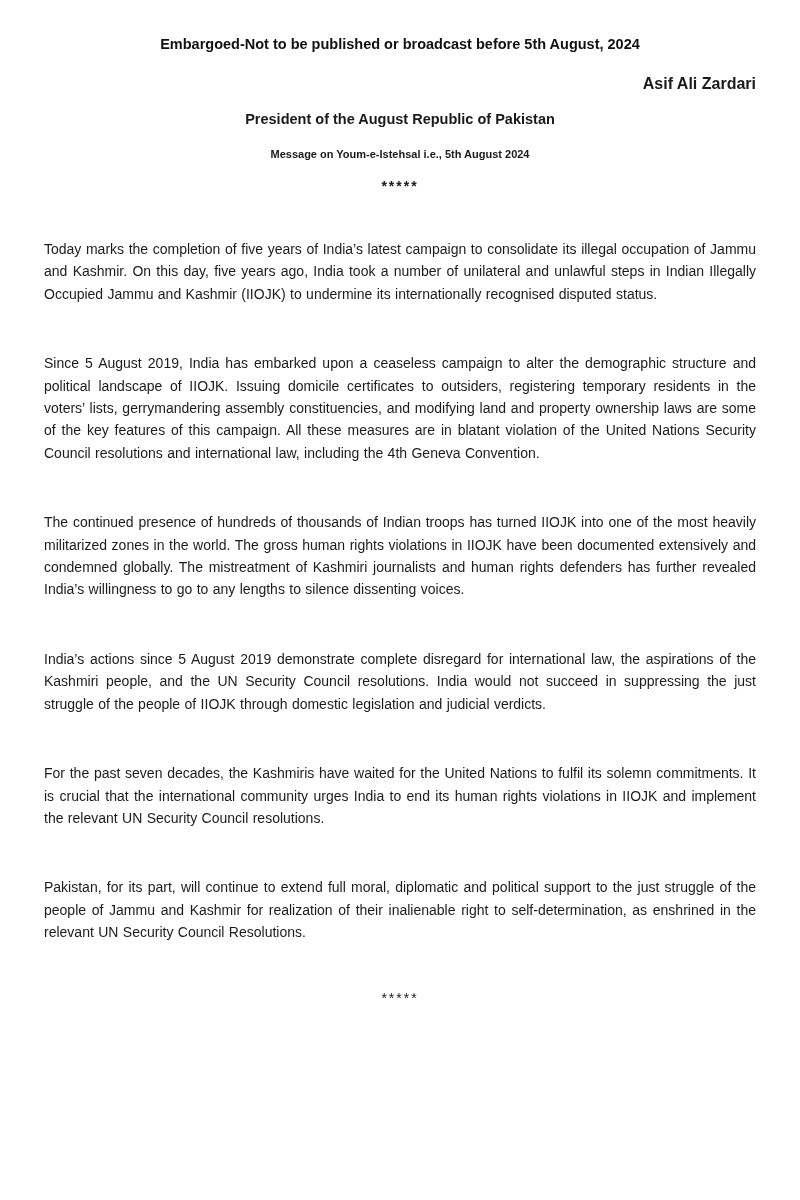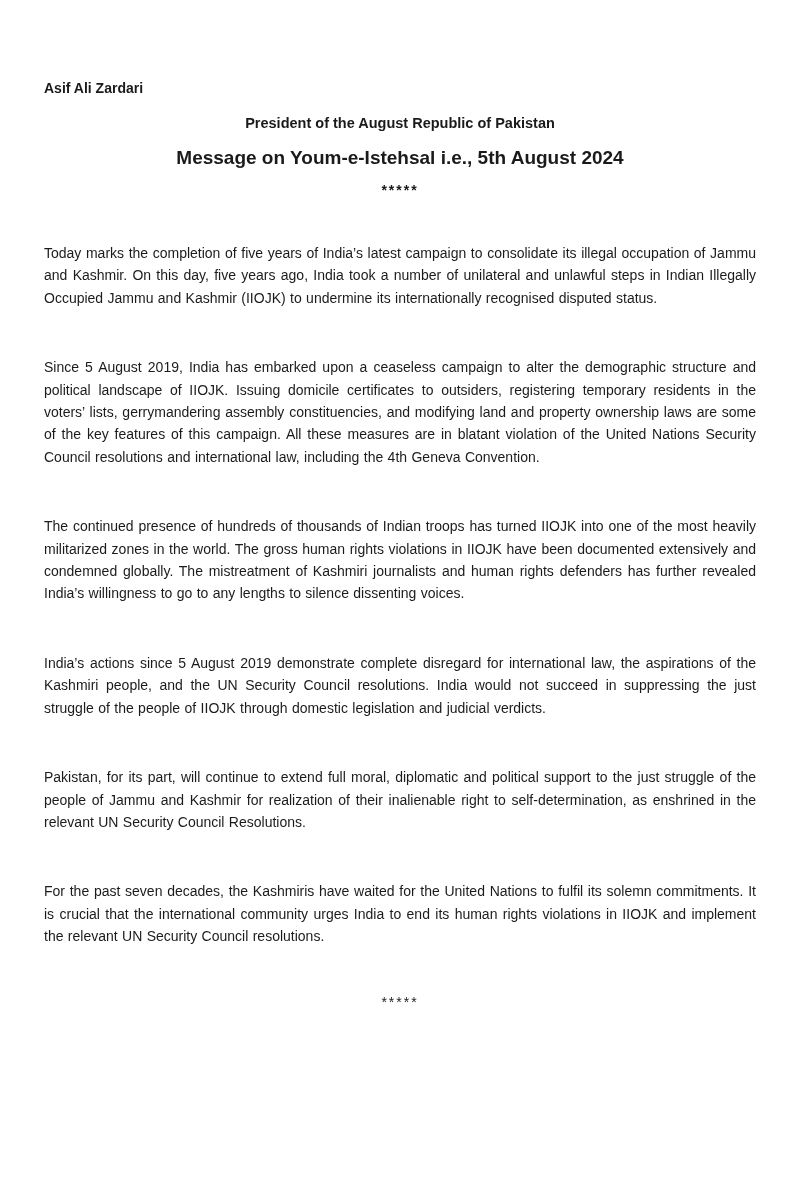--- a/index.html
+++ b/index.html
@@ -23,38 +23,38 @@
     text-align: center;
     font-weight: bold;
     font-size: 14.5px;
     line-height: 18px;
     color: #111111;
   }
   .title-block {
     text-align: center;
   }
   .author-name {
-    margin-top: 44px;
-    text-align: left;
+    margin-top: 22px;
+    text-align: right;
     font-weight: bold;
-    font-size: 14px;
+    font-size: 16px;
     line-height: 18px;
   }
   .author-title {
     margin-top: 17px;
     text-align: center;
     font-weight: bold;
     font-size: 14.5px;
     line-height: 18px;
   }
   .message-title {
     margin-top: 17px;
     text-align: center;
     font-weight: bold;
-    font-size: 19px;
+    font-size: 11px;
     line-height: 18px;
   }
   .separator {
     text-align: center;
     font-size: 14px;
     line-height: 16px;
     letter-spacing: 2px;
   }
   .separator-top {
     margin-top: 15px;
@@ -78,32 +78,33 @@
   }
   .para:last-of-type {
     margin-bottom: 0;
   }
 </style>
 </head>
 <body>
 
 <div class="page">
 
+  <div class="embargo">Embargoed-Not to be published or broadcast before 5th August, 2024</div>
 
   <div class="title-block">
     <div class="author-name">Asif Ali Zardari</div>
     <div class="author-title">President of the August Republic of Pakistan</div>
     <div class="message-title">Message on Youm-e-Istehsal i.e., 5th August 2024</div>
     <div class="separator separator-top">*****</div>
   </div>
 
   <div class="body-text">
     <p class="para">Today marks the completion of five years of India’s latest campaign to consolidate its illegal occupation of Jammu and Kashmir. On this day, five years ago, India took a number of unilateral and unlawful steps in Indian Illegally Occupied Jammu and Kashmir (IIOJK) to undermine its internationally recognised disputed status.</p>
     <p class="para">Since 5 August 2019, India has embarked upon a ceaseless campaign to alter the demographic structure and political landscape of IIOJK. Issuing domicile certificates to outsiders, registering temporary residents in the voters’ lists, gerrymandering assembly constituencies, and modifying land and property ownership laws are some of the key features of this campaign. All these measures are in blatant violation of the United Nations Security Council resolutions and international law, including the 4th Geneva Convention.</p>
     <p class="para">The continued presence of hundreds of thousands of Indian troops has turned IIOJK into one of the most heavily militarized zones in the world. The gross human rights violations in IIOJK have been documented extensively and condemned globally. The mistreatment of Kashmiri journalists and human rights defenders has further revealed India’s willingness to go to any lengths to silence dissenting voices.</p>
     <p class="para">India’s actions since 5 August 2019 demonstrate complete disregard for international law, the aspirations of the Kashmiri people, and the UN Security Council resolutions. India would not succeed in suppressing the just struggle of the people of IIOJK through domestic legislation and judicial verdicts.</p>
+    <p class="para">For the past seven decades, the Kashmiris have waited for the United Nations to fulfil its solemn commitments. It is crucial that the international community urges India to end its human rights violations in IIOJK and implement the relevant UN Security Council resolutions.</p>
     <p class="para">Pakistan, for its part, will continue to extend full moral, diplomatic and political support to the just struggle of the people of Jammu and Kashmir for realization of their inalienable right to self-determination, as enshrined in the relevant UN Security Council Resolutions.</p>
-    <p class="para">For the past seven decades, the Kashmiris have waited for the United Nations to fulfil its solemn commitments. It is crucial that the international community urges India to end its human rights violations in IIOJK and implement the relevant UN Security Council resolutions.</p>
   </div>
 
   <div class="separator separator-bottom">*****</div>
 
 </div>
 
 </body></html>

